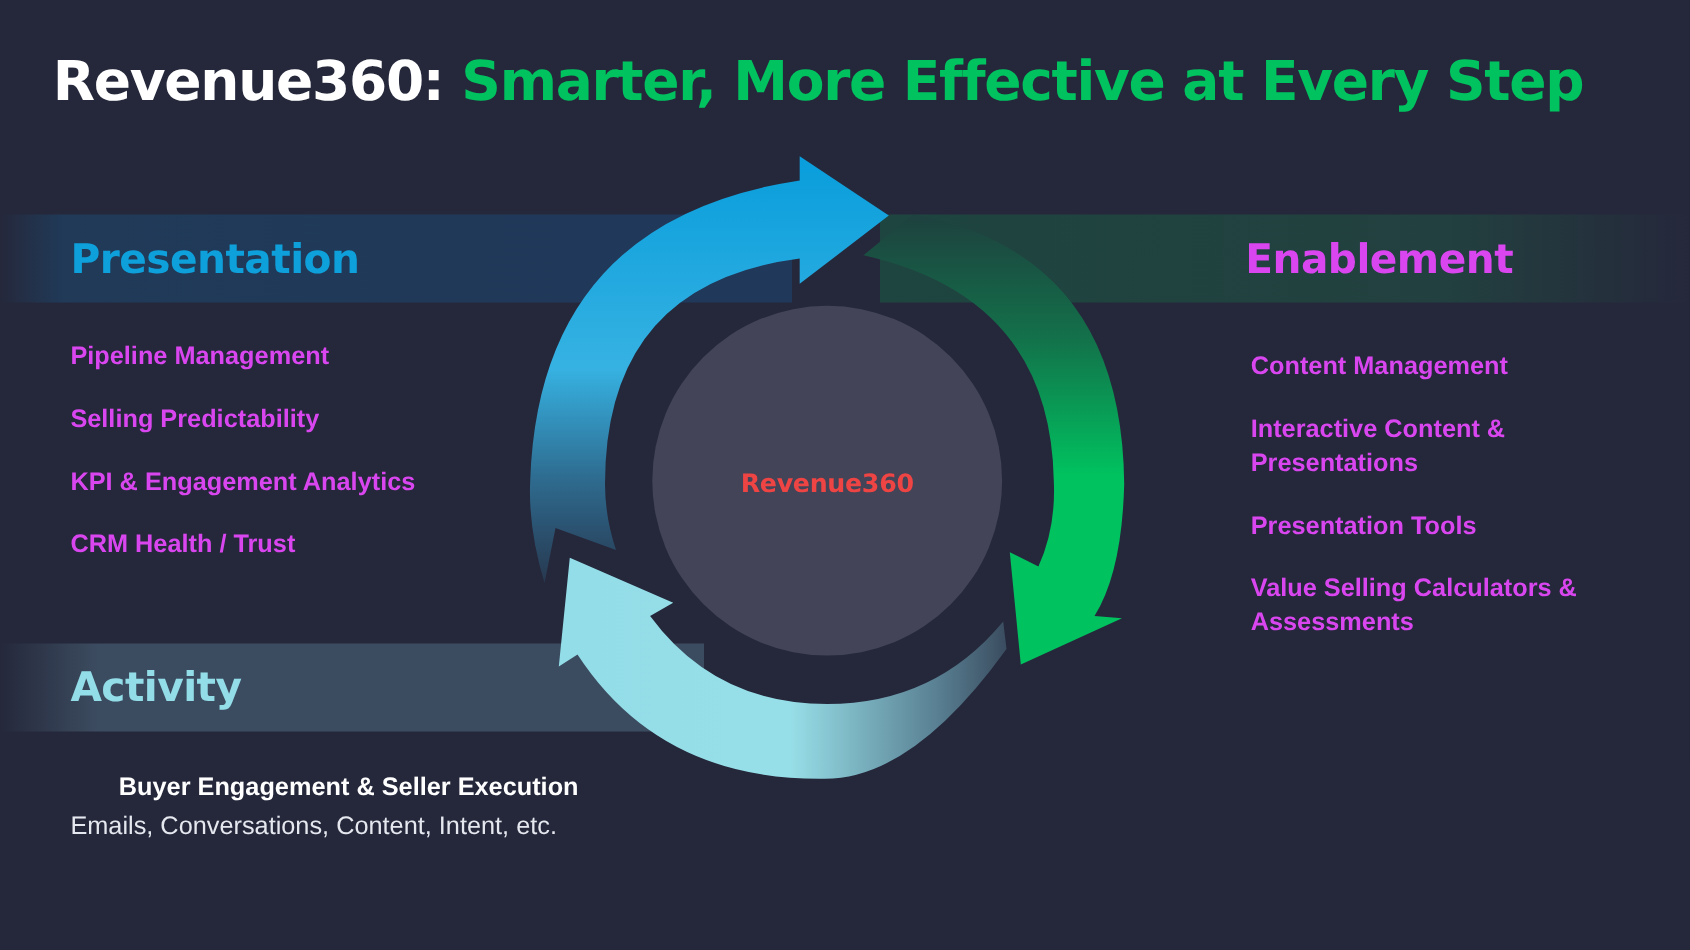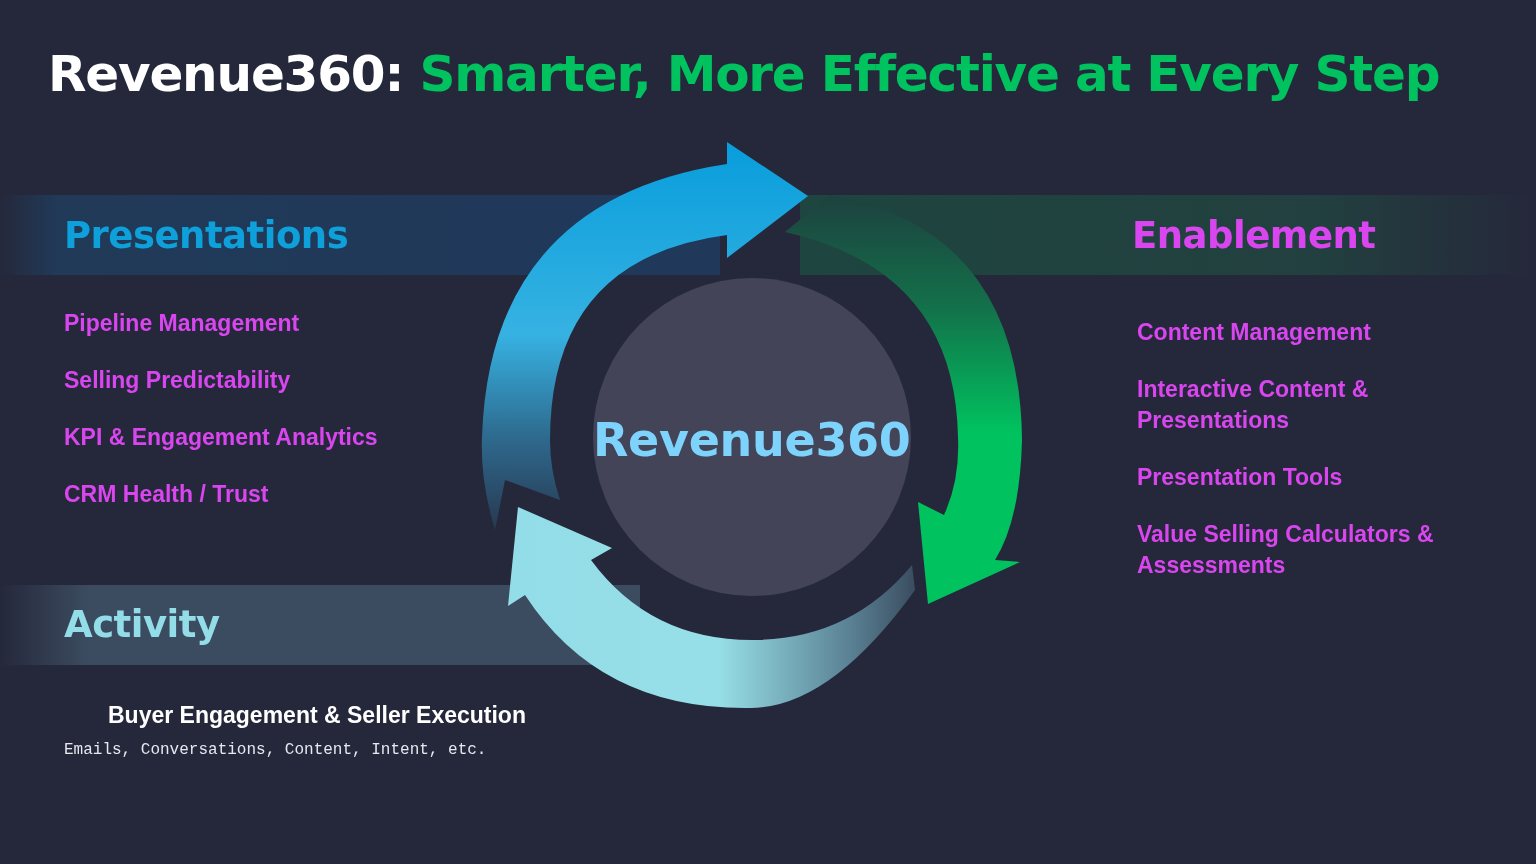--- a/index.html
+++ b/index.html
@@ -47,27 +47,27 @@
     .list-intel li { margin-bottom:26px; }
     .list-enable { left:1137px; top:317px; width:360px; }
     .list-enable li { margin-bottom:26px; }
 
     .activity-title {
       position:absolute; left:64px; top:700px;
       color:#ffffff; font-family:"Liberation Sans", sans-serif; font-weight:bold; font-size:23px; line-height:31px;margin-left:44px;
     }
     .activity-sub {
       position:absolute; left:64px; top:735px;
-      color:#e6e8ef; font-family:Liberation Mono, monospace; font-size:16px; line-height:31px;
+      color:#e6e8ef; font-family:Liberation Sans, sans-serif; font-size:23px; line-height:31px;
     }
 
     .cycle { position:absolute; left:0; top:0; width:1536px; height:864px; }
     .center-label {
-      position:absolute; left:593px; top:410px; width:318px; text-align:left;
-      color:#7dd3fc; font-weight:bold; font-size:46px; line-height:60px;
+      position:absolute; left:593px; top:410px; width:318px; text-align:center;
+      color:#ef4444; font-weight:bold; font-size:23px; line-height:60px;
       letter-spacing:-0.3px;
     }
   </style>
 </head>
 <body>
 
 <div class="title">
   <span>Revenue360:</span>
   <span class="accent">Smarter, More Effective at Every Step</span>
 </div>
@@ -108,21 +108,21 @@
 
   <g>
     <path d="M 495 530 Q 480 480 482 437 Q 490 200 727 164 L 727 142 L 808 196 L 727 258 L 727 235 Q 550 258 550 440 Q 550 470 560 500 L 505 480 Z" fill="url(#gBlue)"></path>
   </g>
 
   <circle cx="752" cy="437" r="159" fill="#434457"></circle>
 </svg>
 
 <div class="center-label">Revenue360</div>
 
-<div class="heading h-intel">Presentations</div>
+<div class="heading h-intel">Presentation</div>
 <ul class="list list-intel">
   <li>Pipeline Management</li>
   <li>Selling Predictability</li>
   <li>KPI &amp; Engagement Analytics</li>
   <li>CRM Health / Trust</li>
 </ul>
 
 <div class="heading h-enable">Enablement</div>
 <ul class="list list-enable">
   <li>Content Management</li>

